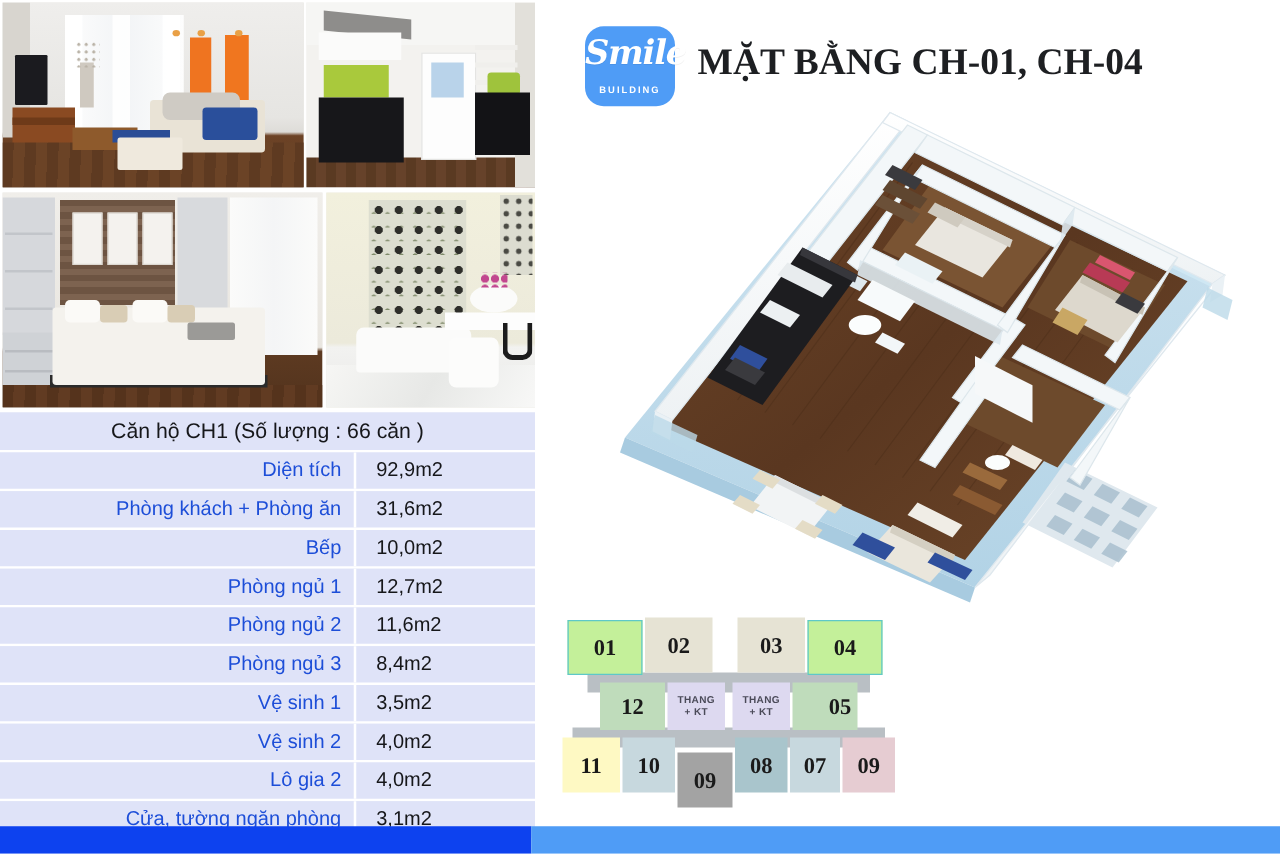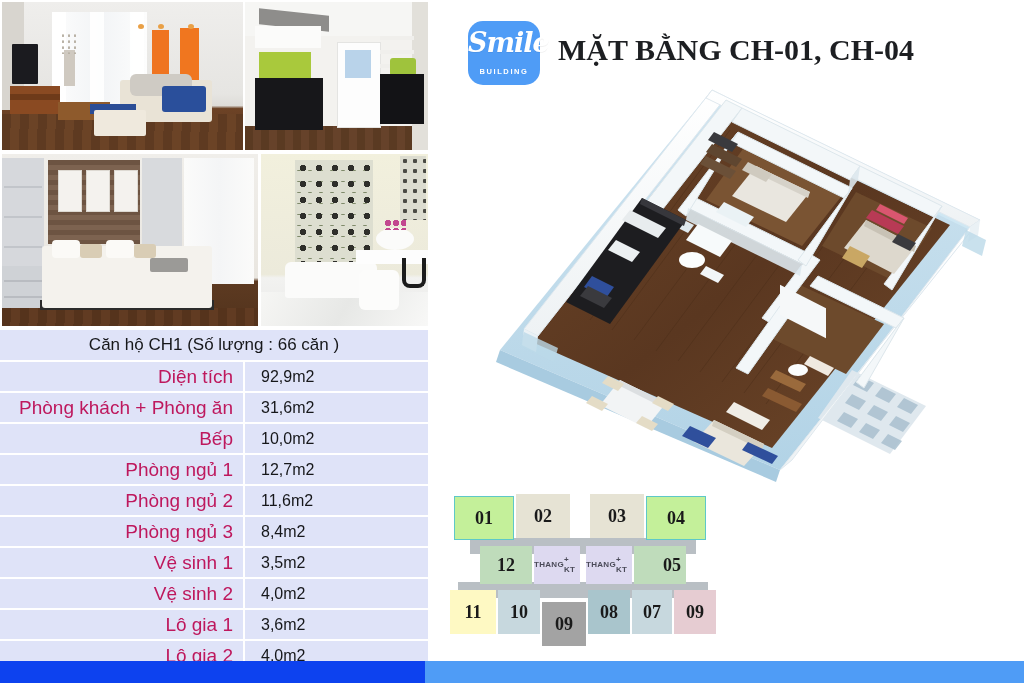--- a/index.html
+++ b/index.html
@@ -105,22 +105,22 @@
   
   .spec{position:absolute;left:0;top:330px;width:428px;background:#dfe3f8;}
   .spec-head{
      height:30px;line-height:30px;text-align:center;
      font-size:17px;color:#16171a;background:#dfe3f8;
      border-bottom:2px solid #ffffff;
   }
   .srow{display:flex;height:29px;border-bottom:2px solid #ffffff;background:#dfe3f8;}
   .srow:last-child{border-bottom:none;}
   .slabel{
-     width:245px;text-align:right;padding-right:10px;box-sizing:border-box;
-     font-size:19px;color:#be185d;line-height:29px;
+     width:285px;text-align:right;padding-right:10px;box-sizing:border-box;
+     font-size:16px;color:#1d4ed8;line-height:29px;
      border-right:2px solid #ffffff;
   }
   .sval{
      flex:1;text-align:left;padding-left:16px;box-sizing:border-box;
      font-size:16px;color:#16171a;line-height:29px;
   }
 
   
   .right-col{position:absolute;left:430px;top:0;width:594px;height:683px;background:#fff;}
 
@@ -150,21 +150,21 @@
   .kcell{
      position:absolute;box-sizing:border-box;
      display:flex;align-items:center;justify-content:center;
      font-family:"Liberation Serif", serif;font-weight:700;
      color:#1a1a1a;
   }
   .kcell.num{font-size:18px;}
   .kcell.hl{border:1.5px solid #5ec8c8;}
   .kstair{
      position:absolute;box-sizing:border-box;background:#ddd9f0;
-     display:flex;flex-direction:row;align-items:center;justify-content:center;
+     display:flex;flex-direction:column;align-items:center;justify-content:center;
      font-family:"Liberation Sans", sans-serif;font-size:8px;font-weight:600;
      color:#4a4a58;line-height:1.25;letter-spacing:.3px;
   }
   .corridor{position:absolute;background:#b9bfc4;}
 
   
   .botbar{position:absolute;left:0;bottom:0;width:1024px;height:22px;}
   .botbar .dark{position:absolute;left:0;top:0;width:425px;height:22px;background:#0d42ef;}
   .botbar .lite{position:absolute;left:425px;top:0;width:599px;height:22px;background:#4f9cf6;}
 </style>
@@ -288,24 +288,20 @@
           </div>
           <div class="srow">
             <div class="slabel">Vệ sinh 1</div>
             <div class="sval">3,5m2</div>
           </div>
           <div class="srow">
             <div class="slabel">Vệ sinh 2</div>
             <div class="sval">4,0m2</div>
           </div>
           <div class="srow">
-            <div class="slabel">Lô gia 1</div>
-            <div class="sval">3,6m2</div>
-          </div>
-          <div class="srow">
             <div class="slabel">Lô gia 2</div>
             <div class="sval">4,0m2</div>
           </div>
           <div class="srow">
             <div class="slabel">Cửa,  tường ngăn phòng</div>
             <div class="sval">3,1m2</div>
           </div>
         </div>
     </div>
   </div>

